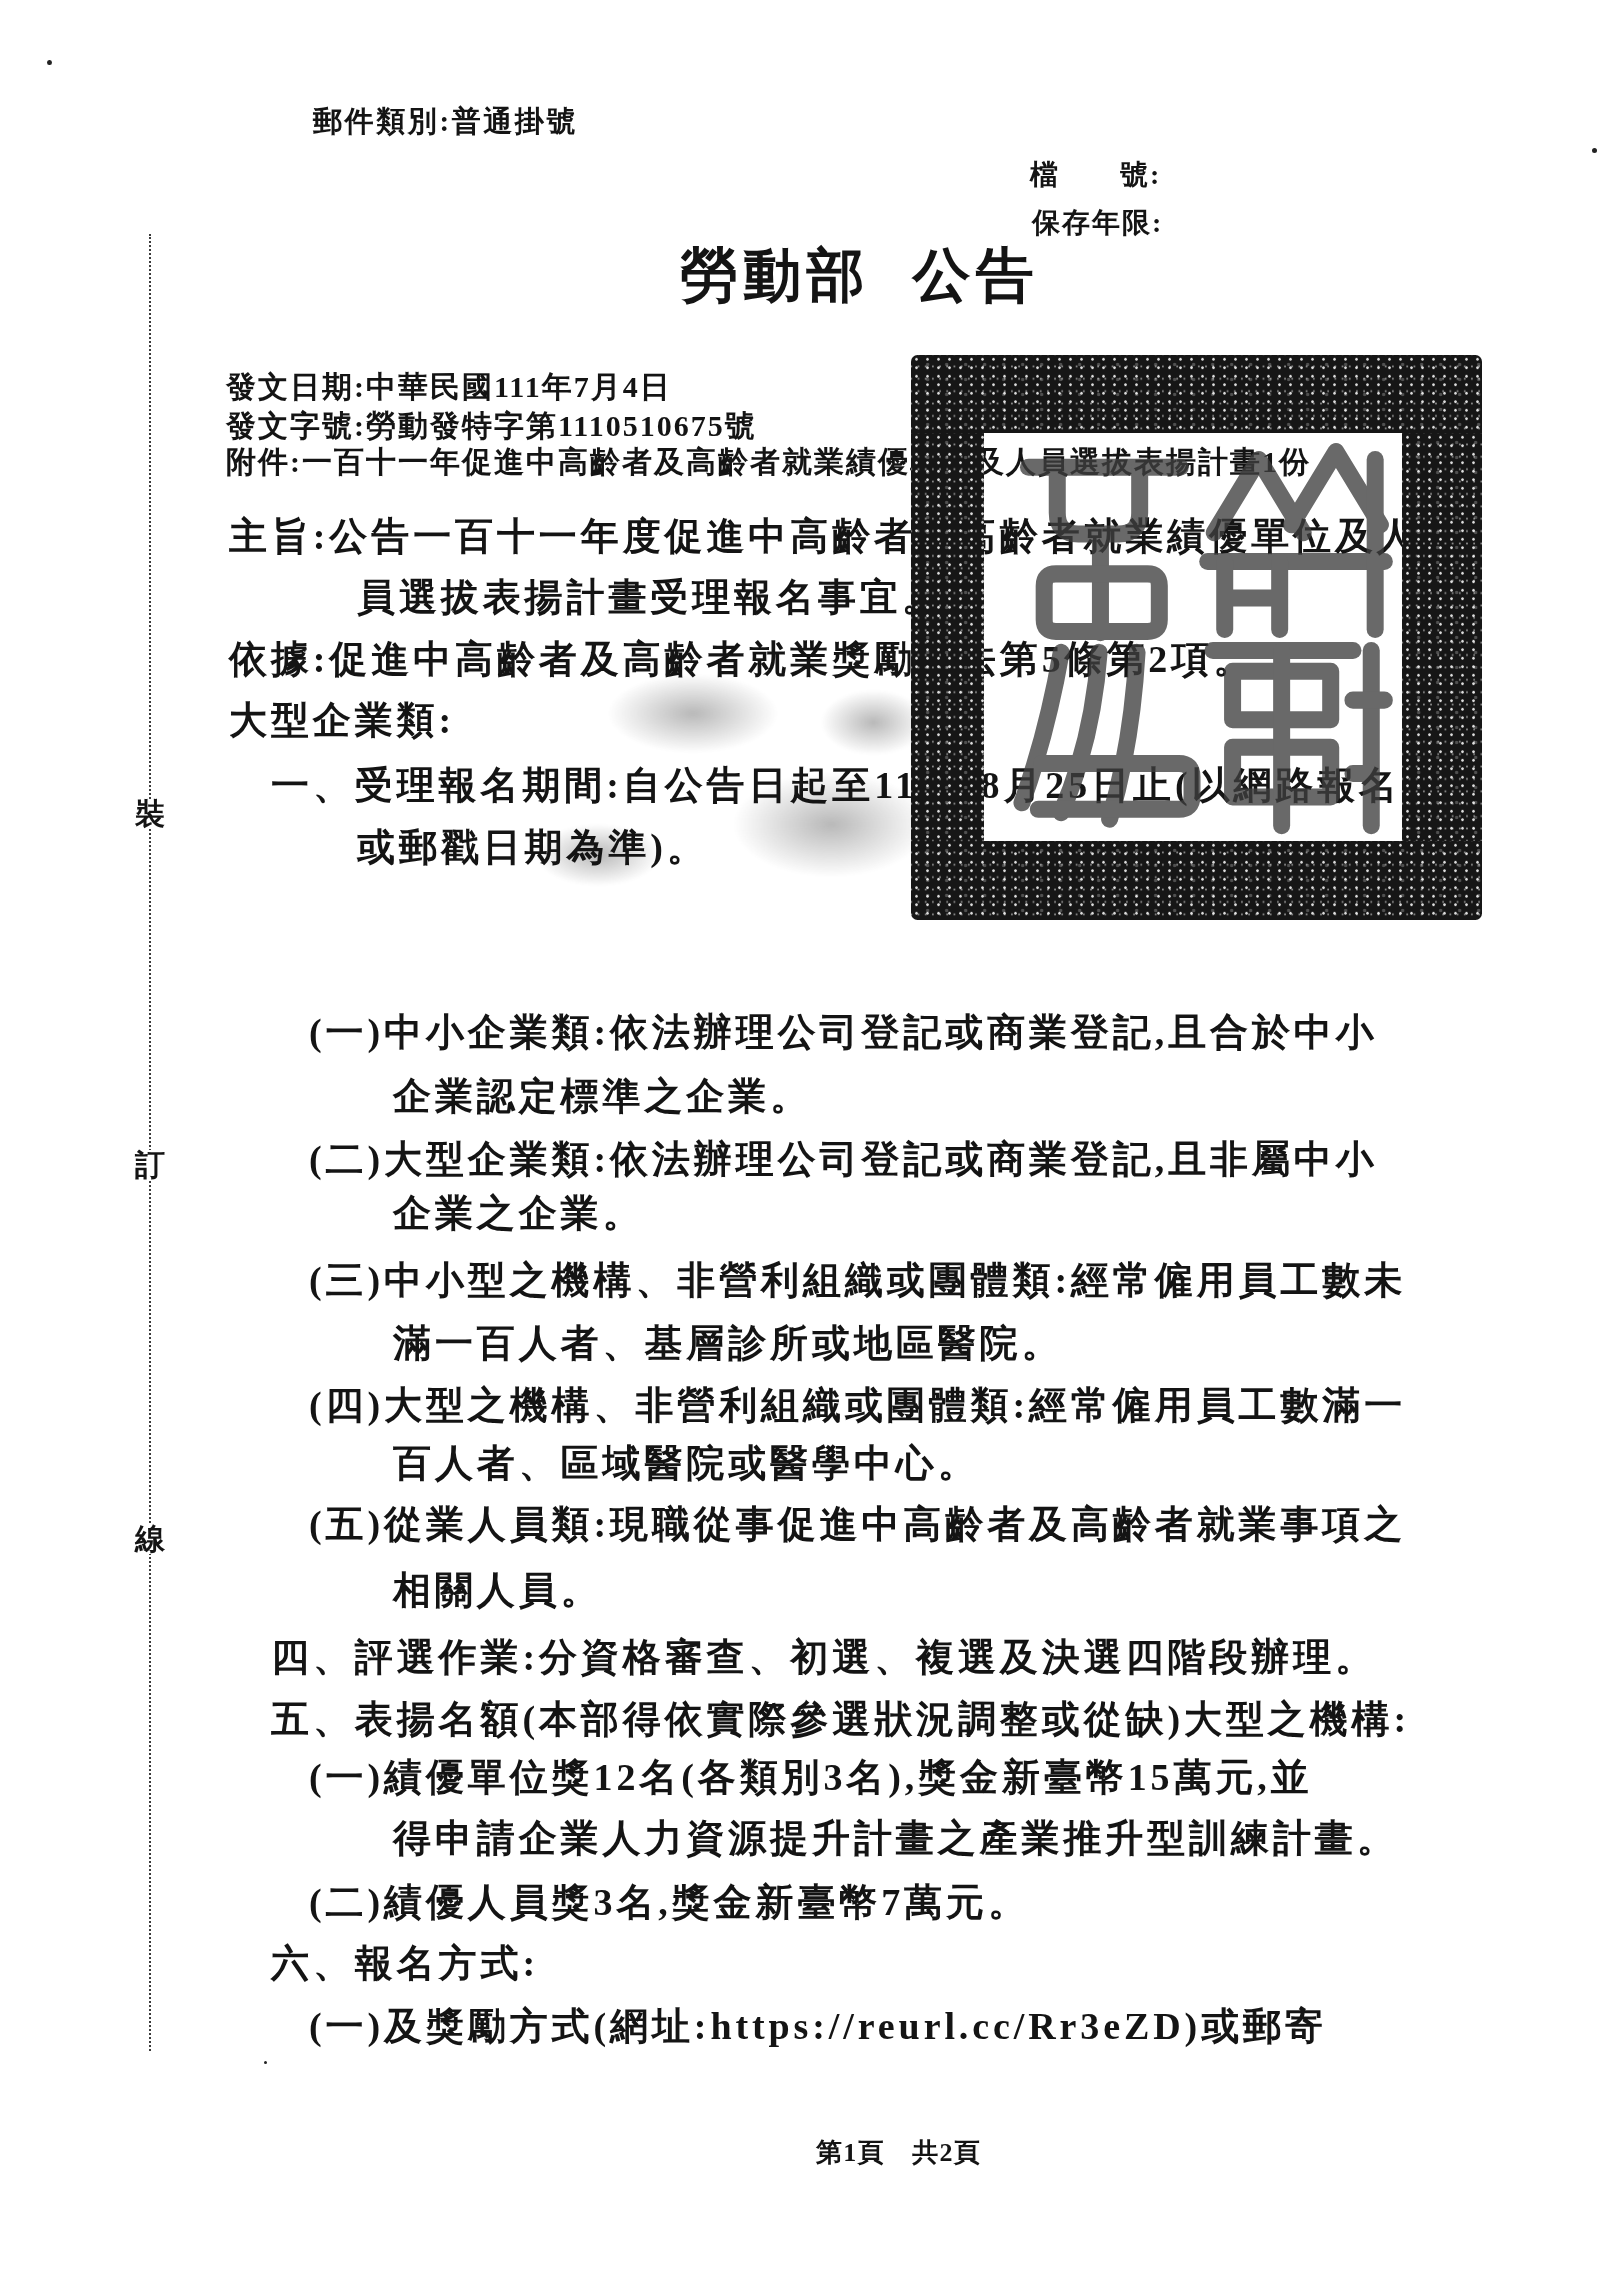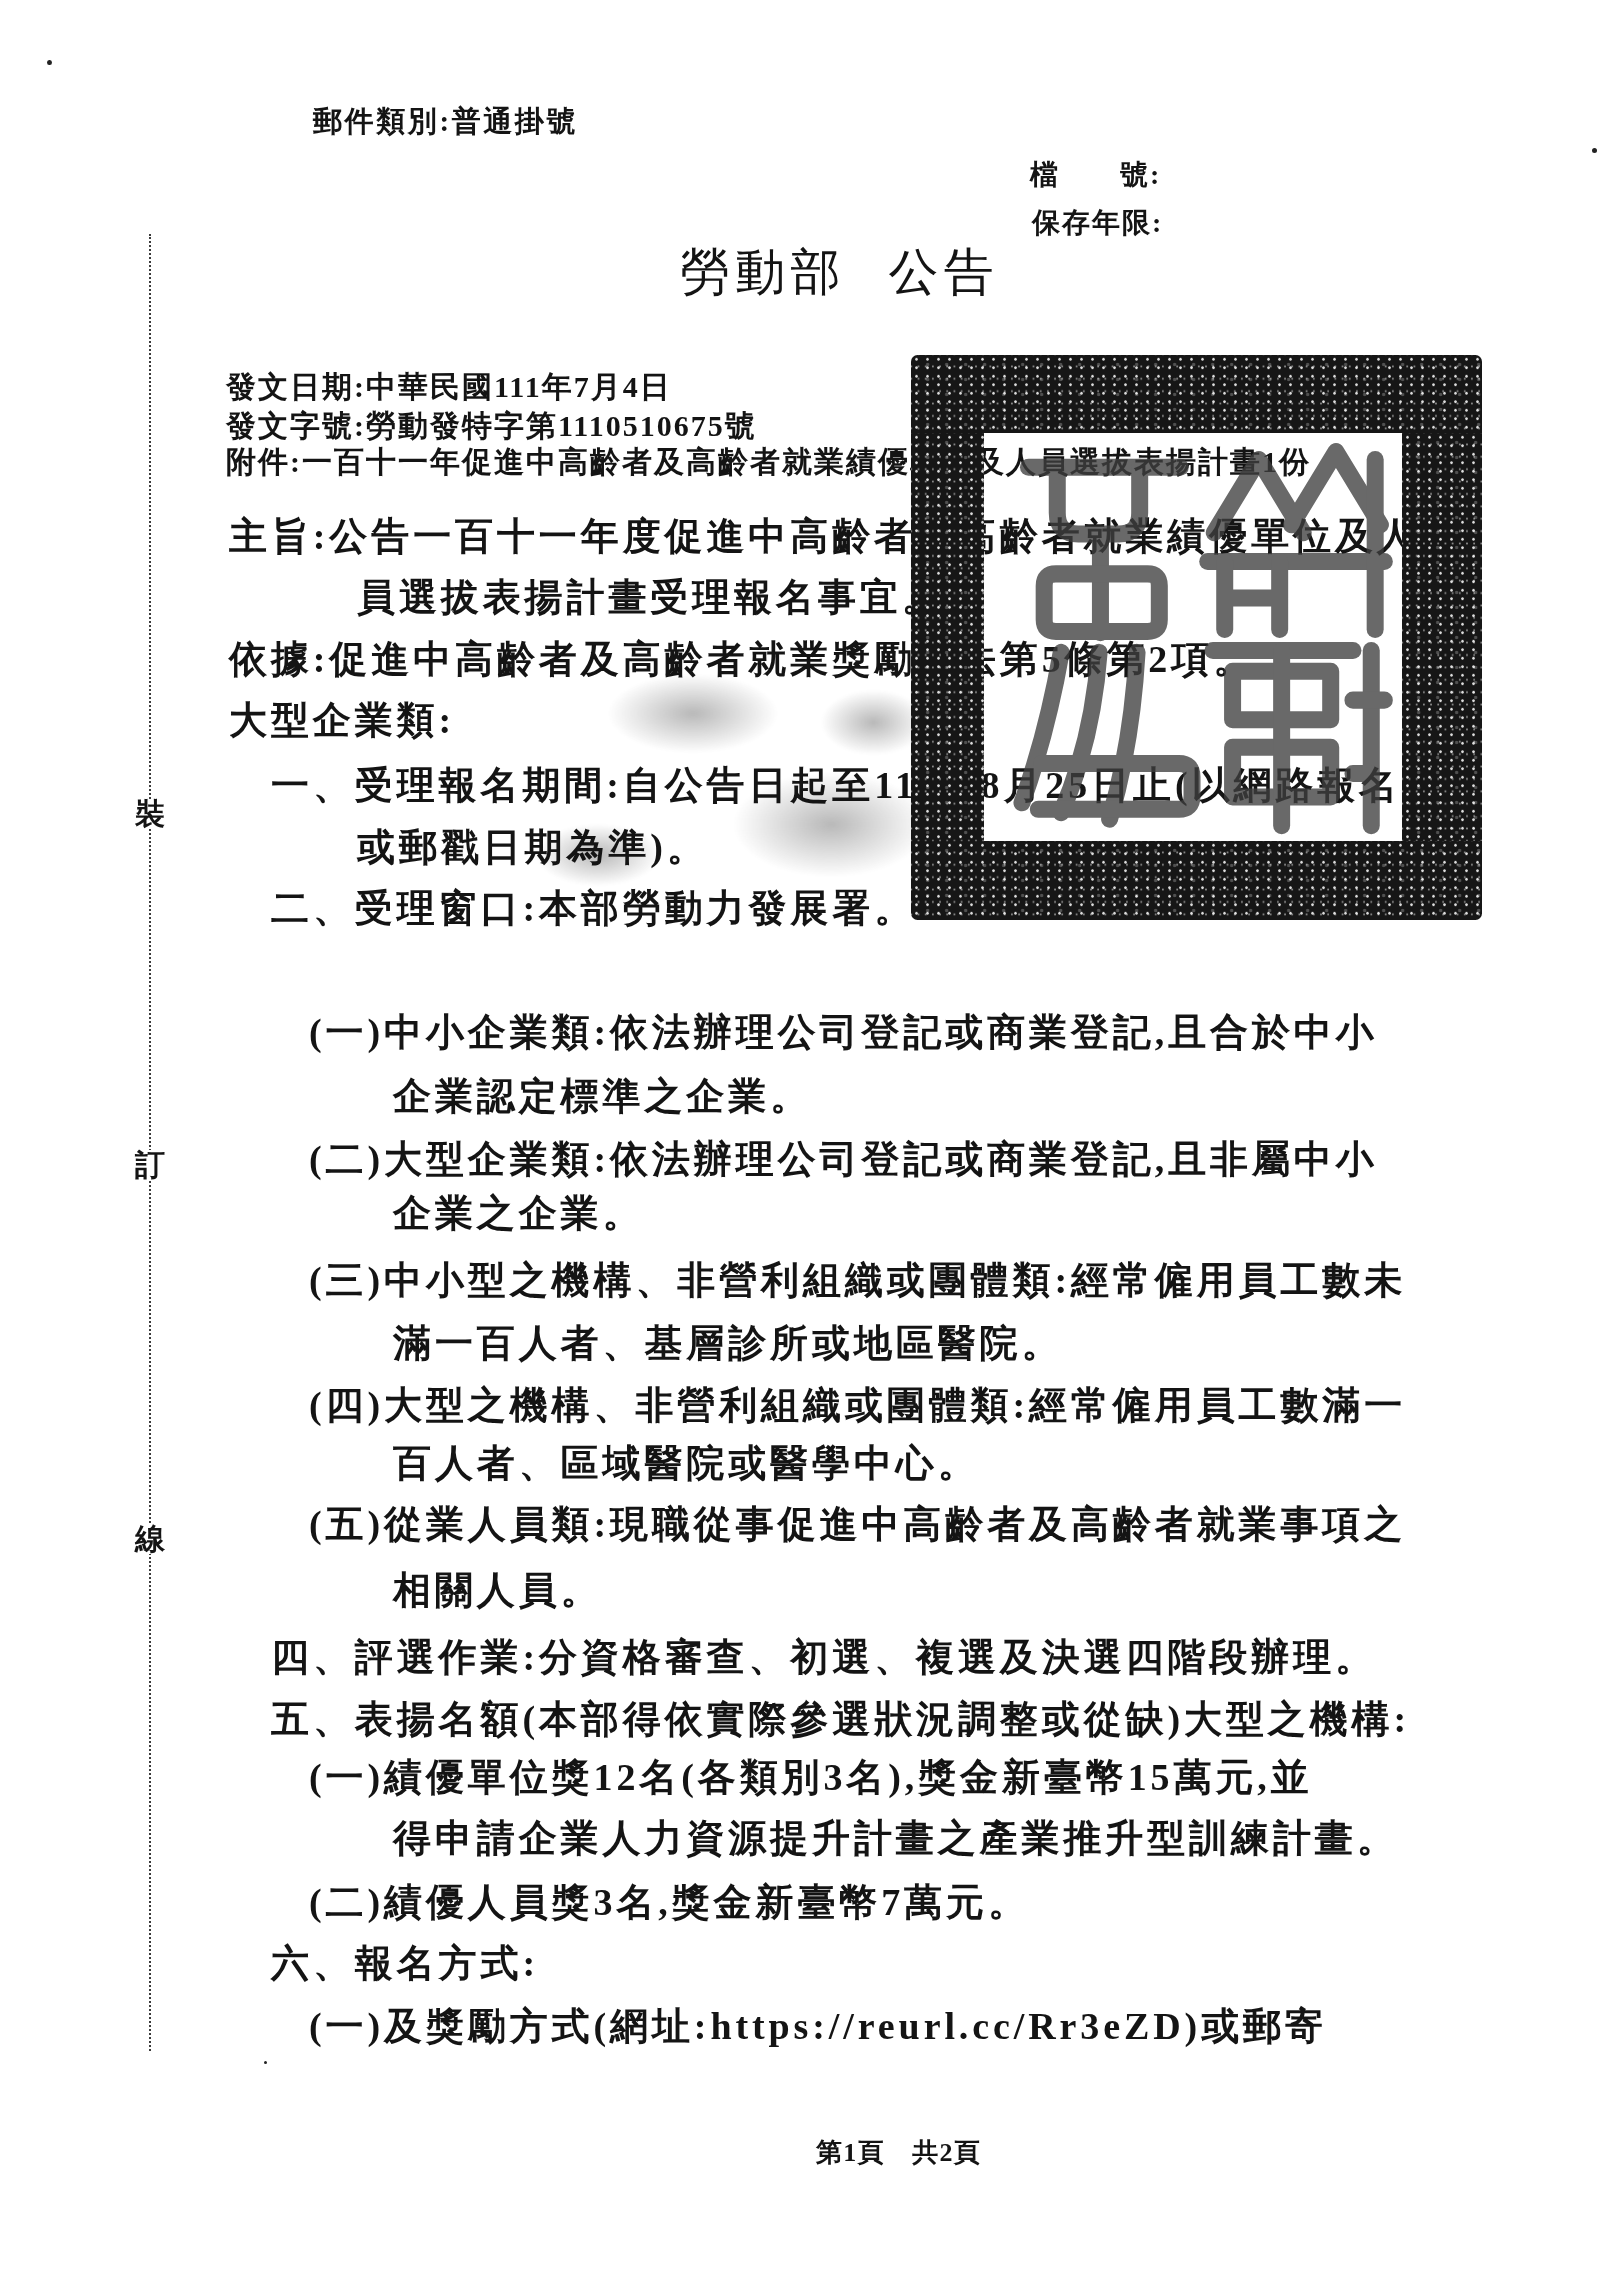--- a/index.html
+++ b/index.html
@@ -7,21 +7,21 @@
     position:relative;
     width:1623px; height:2295px;
     background:#ffffff;
     overflow:hidden;
     font-family:"Liberation Serif","DejaVu Serif",serif;
     color:#141414;
   }
   .txt { position:absolute; white-space:nowrap; line-height:1; }
   .mail-class   { font-size:29px; letter-spacing:2.6px; font-weight:600; }
   .side-label   { font-size:28px; letter-spacing:2px; font-weight:600; }
-  .doc-title    { font-size:50px; font-weight:400; letter-spacing:5.2px; }
+  .doc-title    { font-size:58px; font-weight:700; letter-spacing:5.2px; }
   .doc-title .gap { display:inline-block; width:43px; }
   .meta-line    { font-size:30px; letter-spacing:2px; font-weight:600; }
   .body-line    { font-size:38px; letter-spacing:3.9px; font-weight:600; }
   .footer-line  { font-size:26px; letter-spacing:1.3px; font-weight:600; }
 
   
   .binding-line {
     position:absolute; left:149px; top:234px; height:1817px; width:0;
     border-left:2px dotted #3a3a3a;
   }
@@ -77,21 +77,20 @@
     <div class="txt meta-line" style="left:226px; top:372px">發文日期:中華民國111年7月4日</div>
     <div class="txt meta-line" style="left:226px; top:411px">發文字號:勞動發特字第1110510675號</div>
     <div class="txt meta-line" style="left:226px; top:447px">附件:一百十一年促進中高齡者及高齡者就業績優單位及人員選拔表揚計畫1份</div>
 
     <div class="txt body-line" style="left:229px; top:517px">主旨:公告一百十一年度促進中高齡者及高齡者就業績優單位及人</div>
     <div class="txt body-line" style="left:357px; top:578px">員選拔表揚計畫受理報名事宜。</div>
     <div class="txt body-line" style="left:229px; top:640px">依據:促進中高齡者及高齡者就業獎勵辦法第5條第2項。</div>
     <div class="txt body-line" style="left:229px; top:701px">大型企業類:</div>
     <div class="txt body-line" style="left:271px; top:766px">一、受理報名期間:自公告日起至111年8月25日止(以網路報名</div>
     <div class="txt body-line" style="left:357px; top:828px">或郵戳日期為準)。</div>
-    <div class="txt body-line" style="left:271px; top:889px">二、受理窗口:本部勞動力發展署。</div>
     <div class="txt body-line" style="left:309px; top:1013px">(一)中小企業類:依法辦理公司登記或商業登記,且合於中小</div>
     <div class="txt body-line" style="left:393px; top:1077px">企業認定標準之企業。</div>
     <div class="txt body-line" style="left:309px; top:1140px">(二)大型企業類:依法辦理公司登記或商業登記,且非屬中小</div>
     <div class="txt body-line" style="left:393px; top:1194px">企業之企業。</div>
     <div class="txt body-line" style="left:309px; top:1261px">(三)中小型之機構、非營利組織或團體類:經常僱用員工數未</div>
     <div class="txt body-line" style="left:393px; top:1324px">滿一百人者、基層診所或地區醫院。</div>
     <div class="txt body-line" style="left:393px; top:1444px">百人者、區域醫院或醫學中心。</div>
     <div class="txt body-line" style="left:309px; top:1386px">(四)大型之機構、非營利組織或團體類:經常僱用員工數滿一</div>
     <div class="txt body-line" style="left:309px; top:1505px">(五)從業人員類:現職從事促進中高齡者及高齡者就業事項之</div>
     <div class="txt body-line" style="left:393px; top:1571px">相關人員。</div>

